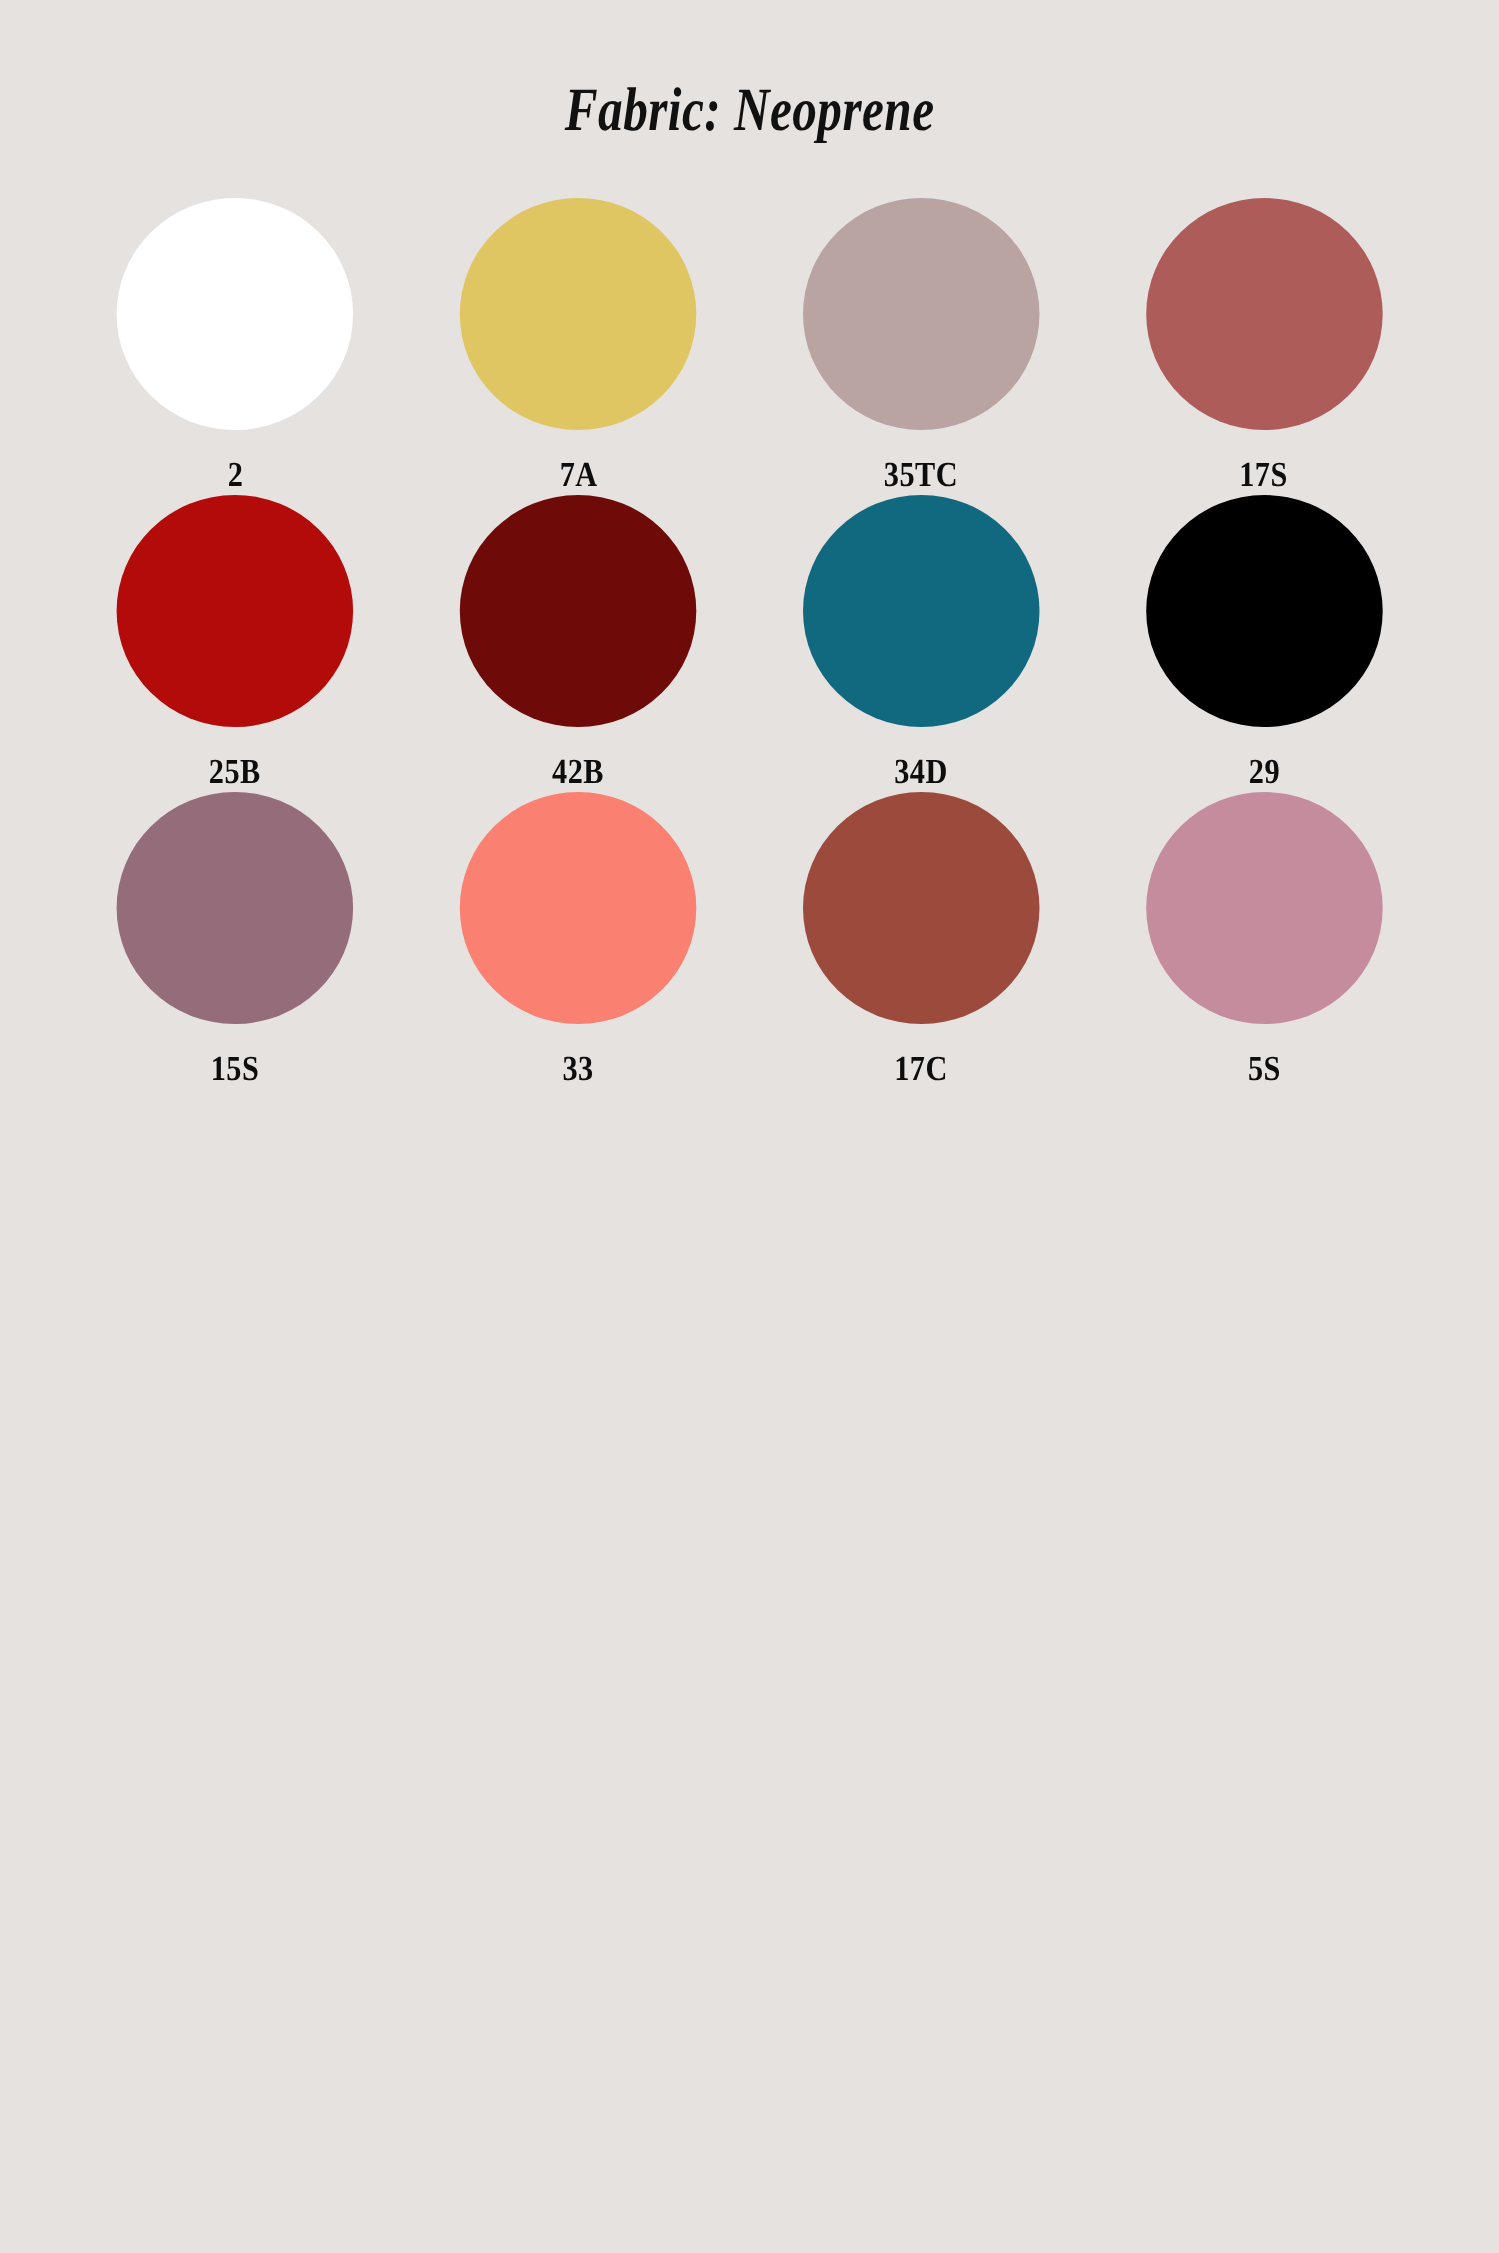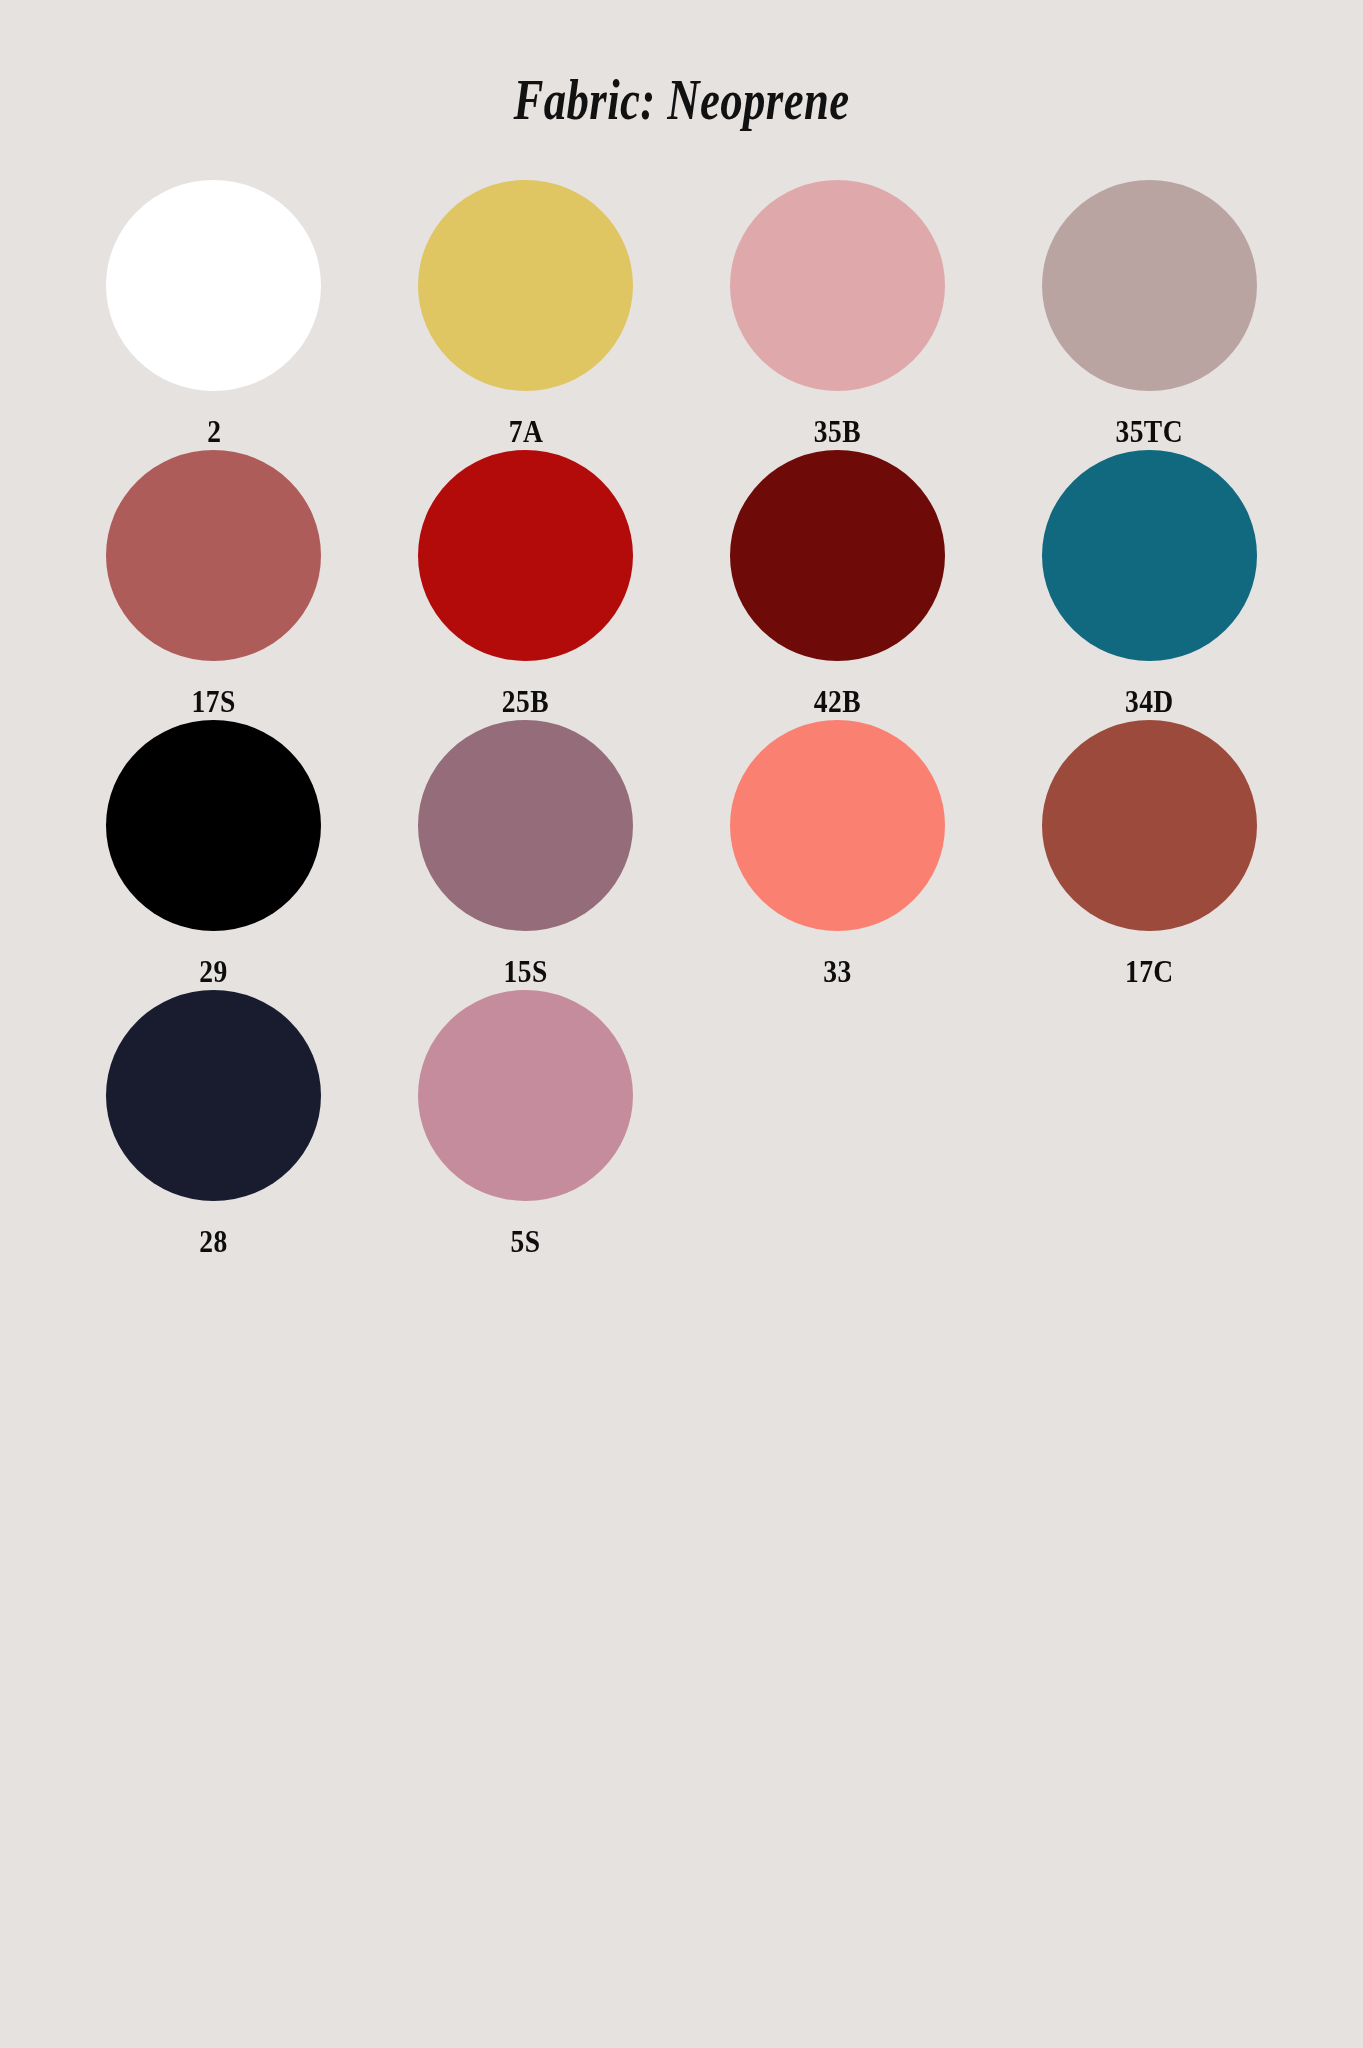--- a/index.html
+++ b/index.html
@@ -79,24 +79,20 @@
   <div class="grid">
       <div class="cell">
         <div class="swatch" style="background: rgb(255, 255, 255);"></div>
         <div class="label">2</div>
       </div>
       <div class="cell">
         <div class="swatch" style="background: rgb(223, 198, 99);"></div>
         <div class="label">7A</div>
       </div>
       <div class="cell">
-        <div class="swatch" style="background: rgb(223, 169, 171);"></div>
-        <div class="label">35B</div>
-      </div>
-      <div class="cell">
         <div class="swatch" style="background: rgb(186, 164, 162);"></div>
         <div class="label">35TC</div>
       </div>
       <div class="cell">
         <div class="swatch" style="background: rgb(174, 92, 90);"></div>
         <div class="label">17S</div>
       </div>
       <div class="cell">
         <div class="swatch" style="background: rgb(179, 11, 10);"></div>
         <div class="label">25B</div>
@@ -119,22 +115,18 @@
       </div>
       <div class="cell">
         <div class="swatch" style="background: rgb(250, 128, 114);"></div>
         <div class="label">33</div>
       </div>
       <div class="cell">
         <div class="swatch" style="background: rgb(155, 74, 60);"></div>
         <div class="label">17C</div>
       </div>
       <div class="cell">
-        <div class="swatch" style="background: rgb(24, 28, 46);"></div>
-        <div class="label">28</div>
-      </div>
-      <div class="cell">
         <div class="swatch" style="background: rgb(197, 140, 158);"></div>
         <div class="label">5S</div>
       </div>
     </div>
 
 </div>
 
 </body></html>

